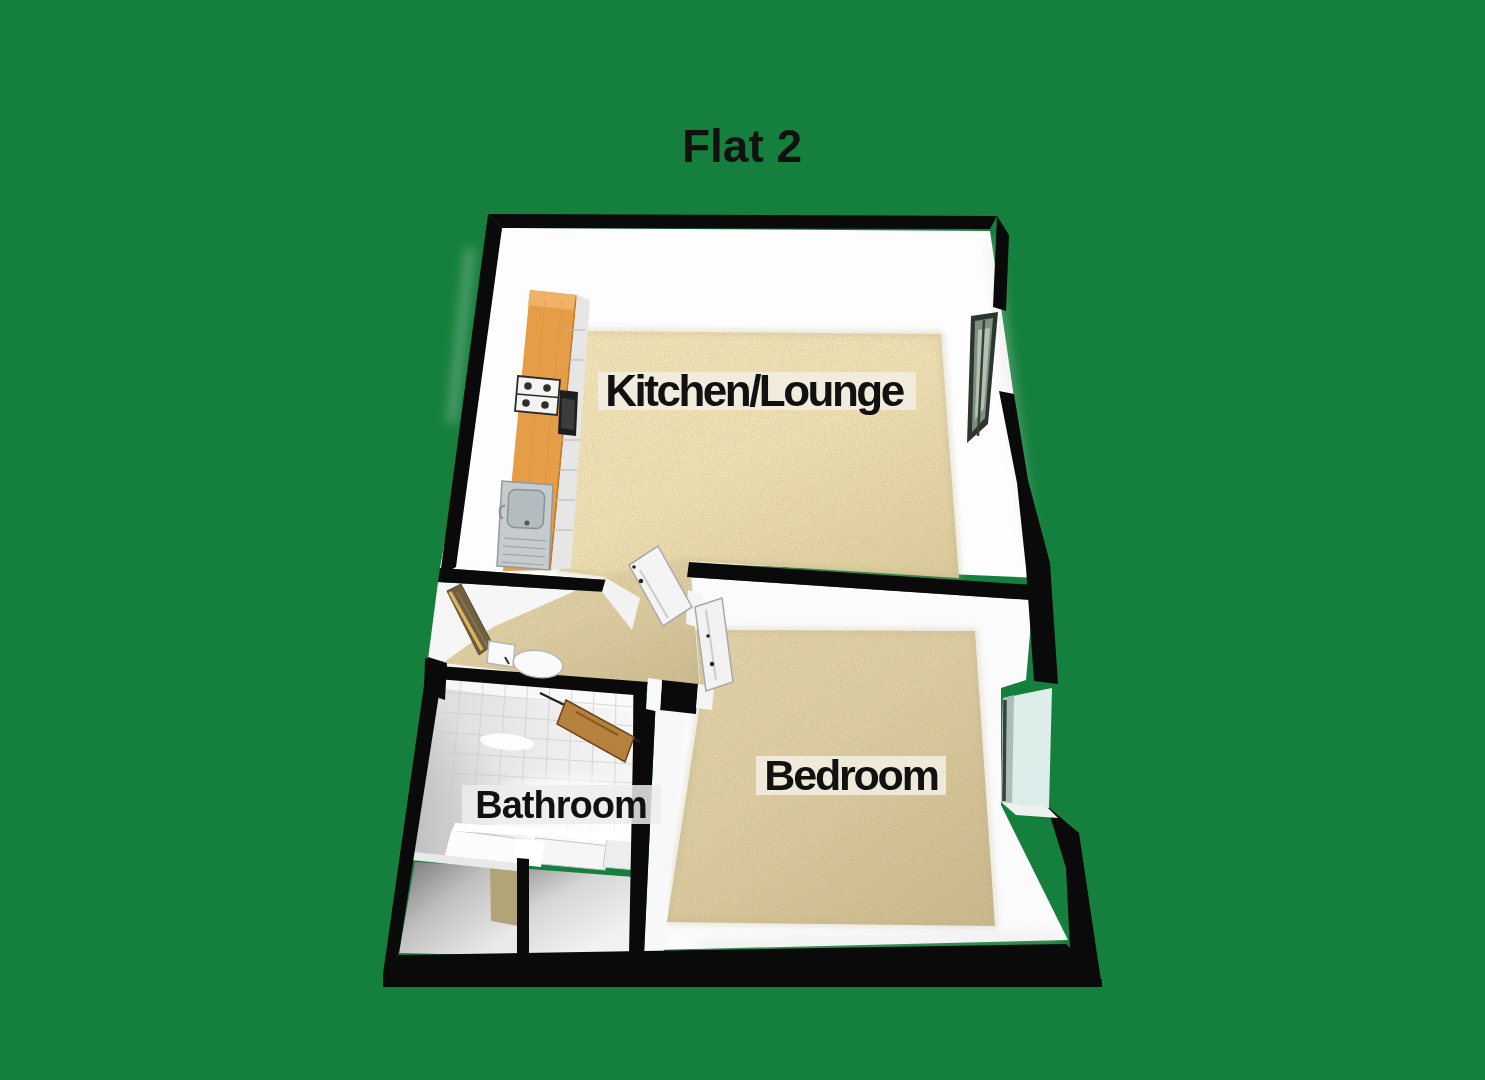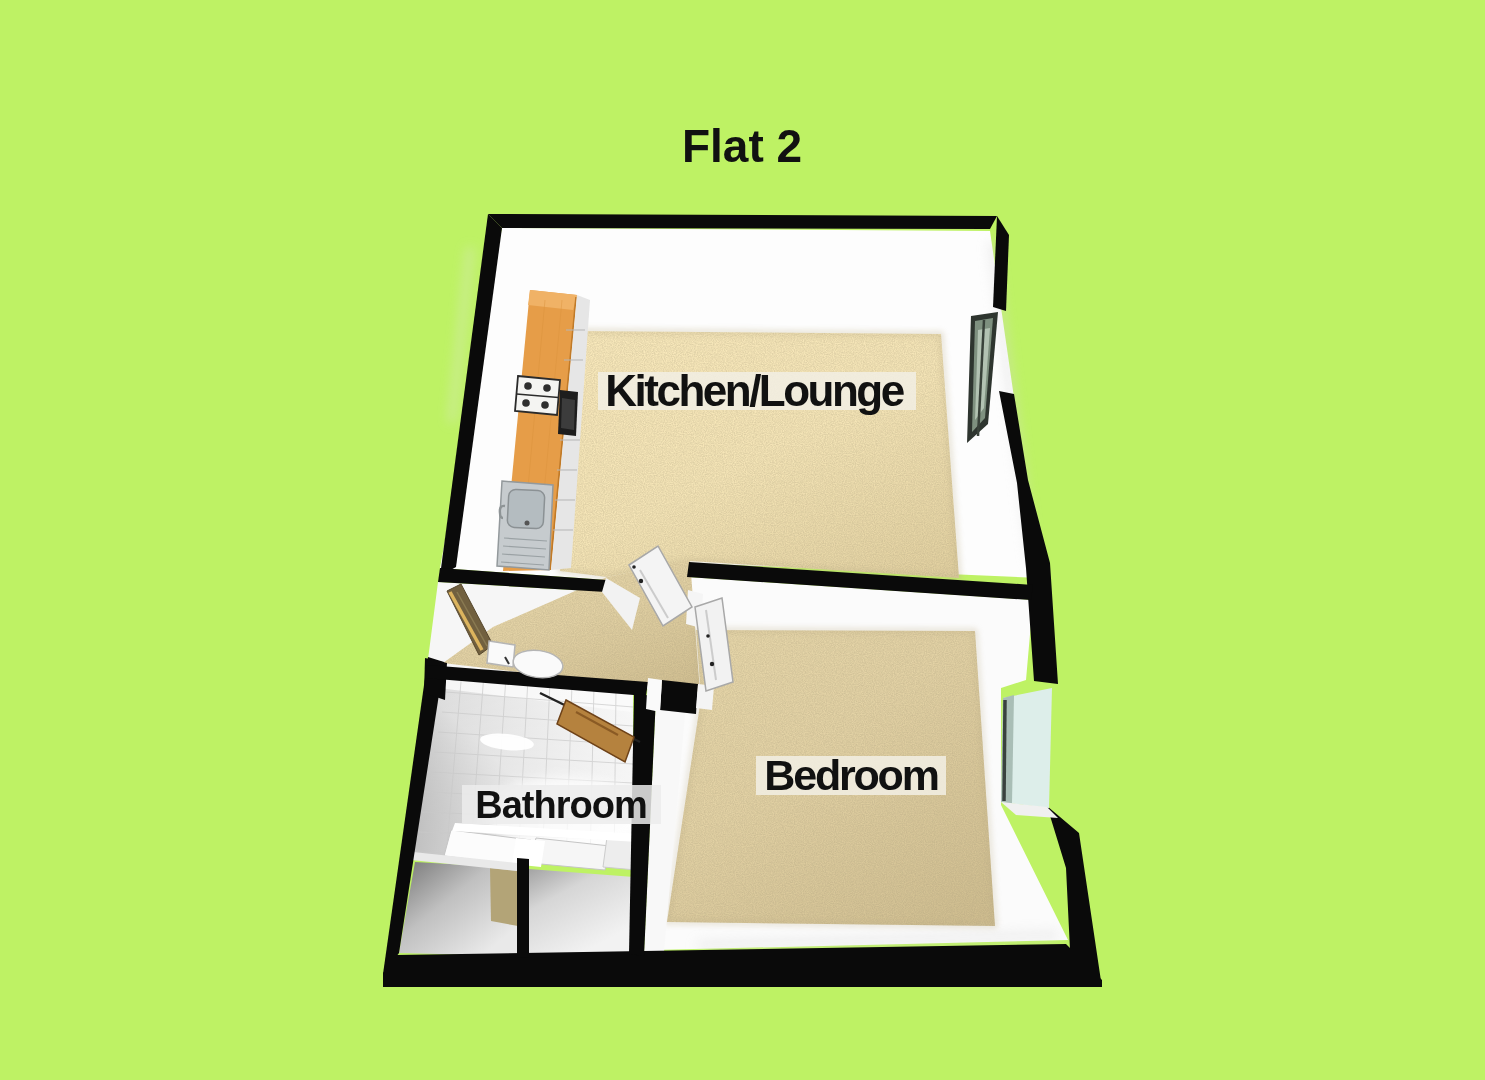--- a/index.html
+++ b/index.html
@@ -1,16 +1,16 @@
 <!DOCTYPE html>
 <html><head>
 <meta charset="utf-8">
 <style>
   html,body{margin:0;padding:0;background:#ffffff;}
-  .wrap{position:relative;width:1485px;height:1080px;background:#bef264;overflow:hidden;}
+  .wrap{position:relative;width:1485px;height:1080px;background:#15803d;overflow:hidden;}
   svg{position:absolute;left:0;top:0;}
   .lbl{font-family:"Liberation Sans",sans-serif;font-weight:bold;fill:#111111;opacity:0.999;}
 </style>
 </head>
 <body>
 <div class="wrap">
 <svg width="1485" height="1080" viewBox="0 0 1485 1080">
 <defs>
   <filter id="grain" x="0%" y="0%" width="100%" height="100%">
     <feTurbulence type="fractalNoise" baseFrequency="0.9" numOctaves="2" seed="7" result="n"></feTurbulence>

